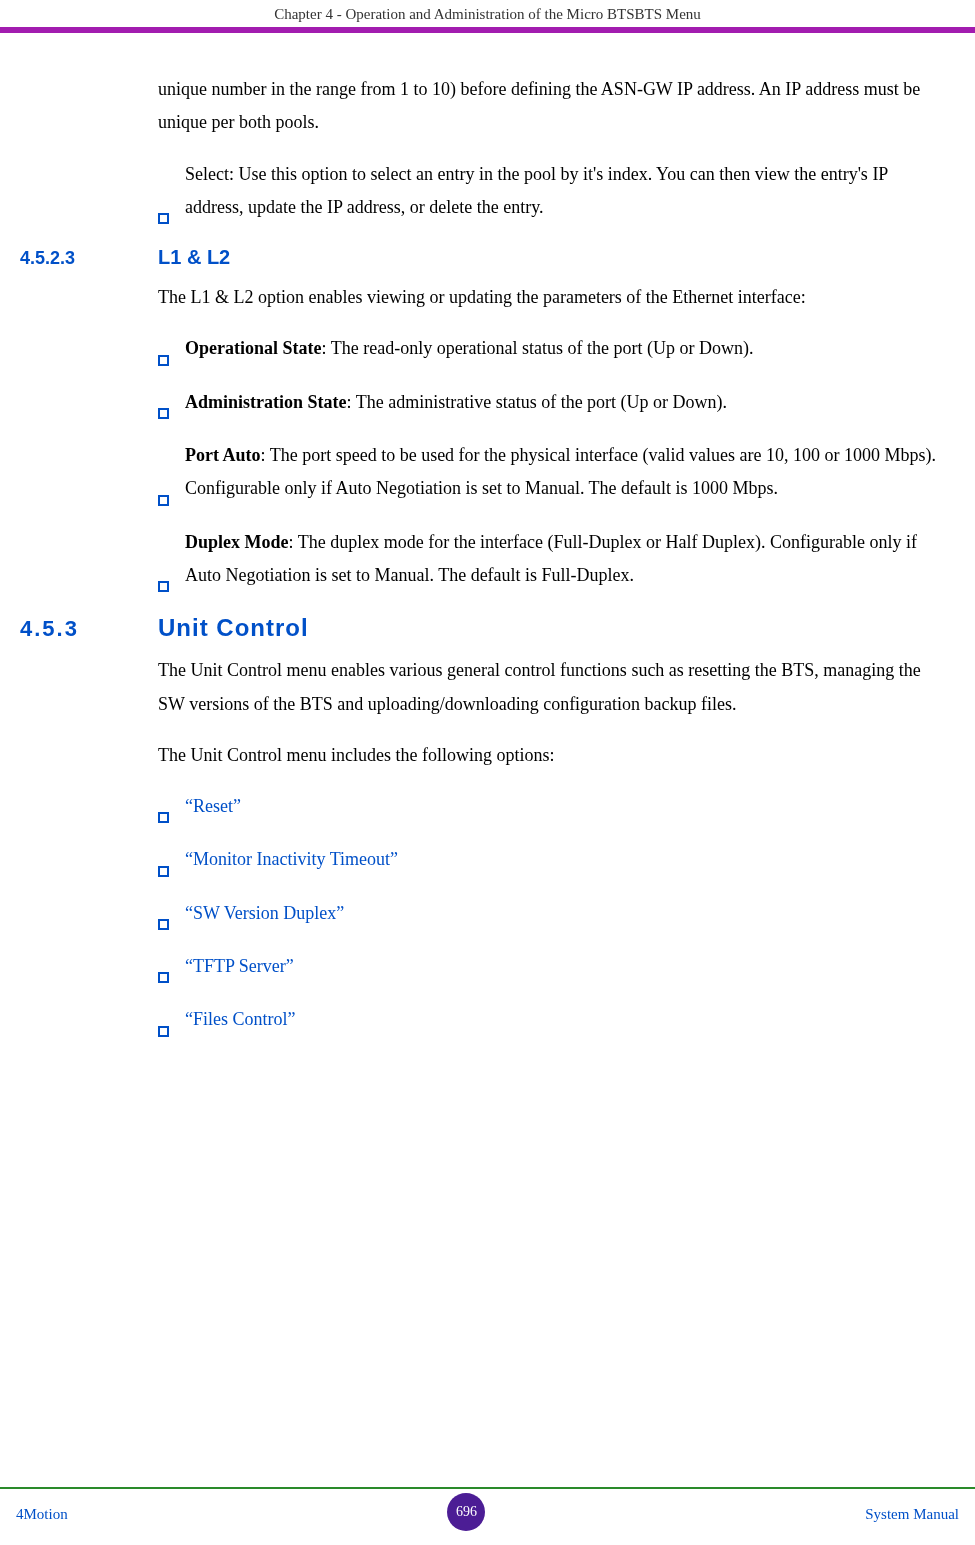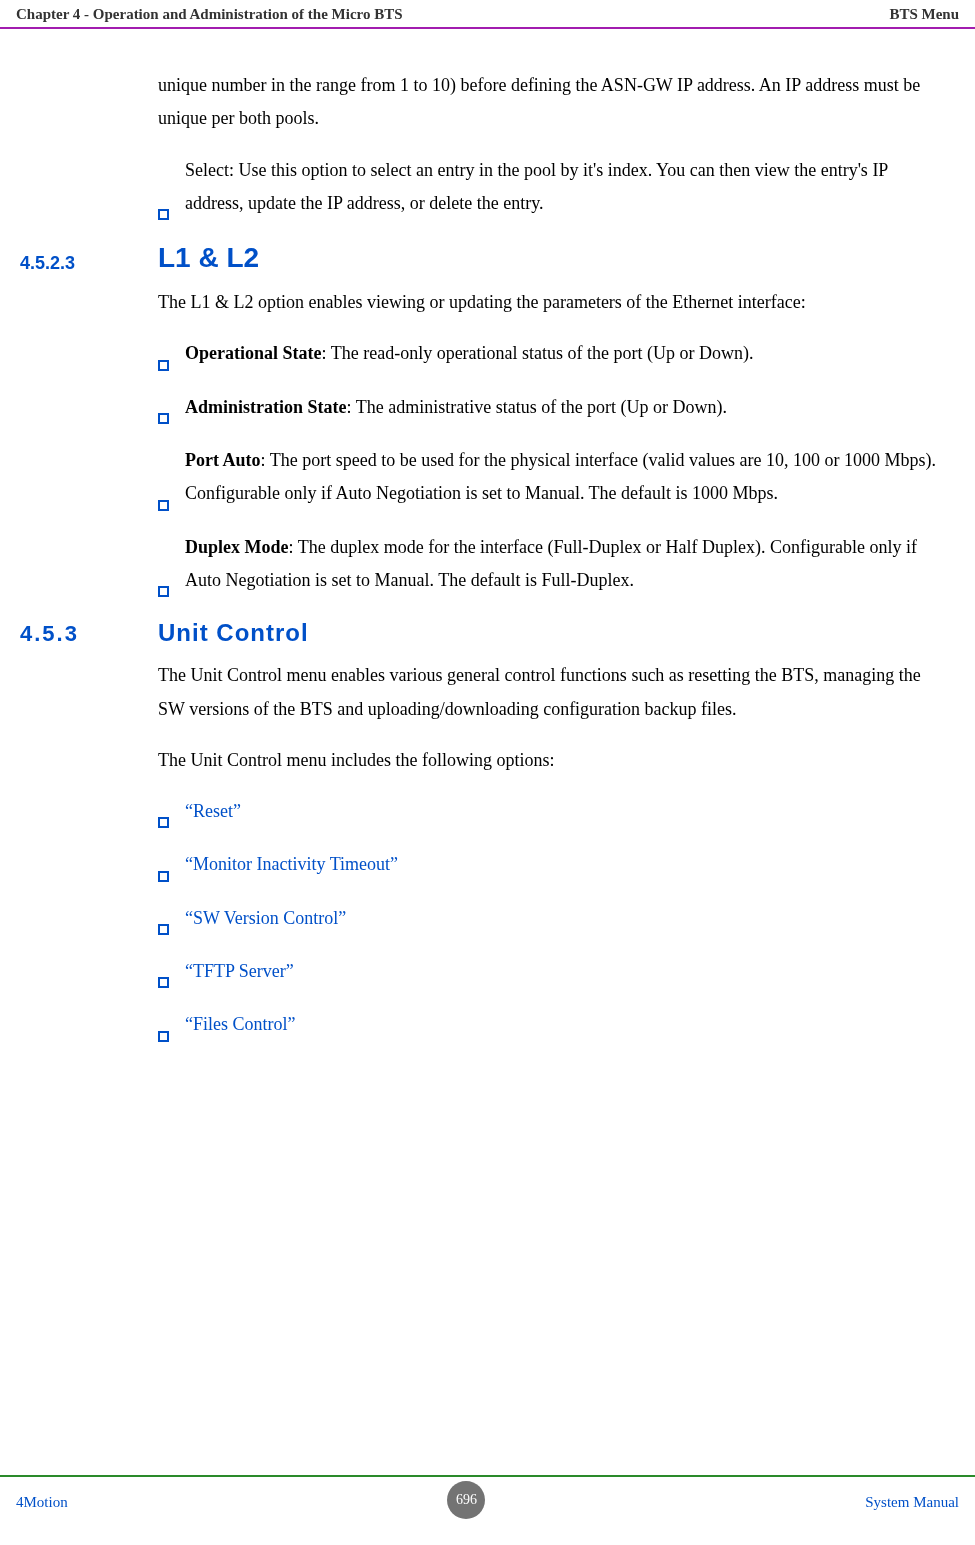--- a/index.html
+++ b/index.html
@@ -7,26 +7,25 @@
       width: 975px;
       height: 1545px;
       font-family: Georgia, 'Times New Roman', serif;
       font-size: 18px;
       color: #000;
       position: relative;
       background: #fff;
     }
     .header {
       display: flex;
-      justify-content: space-between;
+      justify-content: center;
       padding: 6px 16px 4px 16px;
       font-size: 15px;
       color: #333;
-      border-bottom: 2px solid #a21caf;
-      font-weight: bold;
+      border-bottom: 6px solid #a21caf;
     }
     .content {
       padding: 40px 20px 0 20px;
     }
     .para {
       margin-left: 138px;
       margin-right: 10px;
       line-height: 1.85;
       margin-bottom: 18px;
     }
@@ -42,21 +41,21 @@
       font-weight: bold;
       width: 138px;
       flex-shrink: 0;
     }
     .heading-title {
       color: #0050c8;
       font-family: Verdana, Arial, sans-serif;
       font-weight: bold;
     }
     .heading-h3 .heading-num { font-size: 18px; }
-    .heading-h3 .heading-title { font-size: 28px; }
+    .heading-h3 .heading-title { font-size: 20px; }
     .heading-h2 .heading-num { font-size: 22px; letter-spacing: 2px; }
     .heading-h2 .heading-title { font-size: 24px; letter-spacing: 1px; }
     .list {
       margin-left: 138px;
       margin-right: 10px;
     }
     .list-item {
       display: flex;
       align-items: flex-end;
       margin-bottom: 20px;
@@ -83,32 +82,32 @@
       position: absolute;
       top: 3px; left: 3px;
       width: 5px; height: 5px;
       background: #0050c8;
     }
     .list-text { flex: 1; }
     .list-text b { font-family: Georgia, serif; font-weight: bold; }
     .link-list .list-text { color: #0050c8; }
     .footer {
       position: absolute;
-      bottom: 24px;
+      bottom: 12px;
       left: 0; right: 0;
       border-top: 2px solid #2a8a2a;
       display: flex;
       justify-content: space-between;
       align-items: center;
       padding: 6px 16px 0 16px;
       font-size: 15px;
       color: #0050c8;
     }
     .page-badge {
-      background: #737373;
+      background: #4c1d95;
       color: #fff;
       border-radius: 50%;
       width: 38px;
       height: 38px;
       display: flex;
       align-items: center;
       justify-content: center;
       font-size: 14px;
       position: relative;
       top: -2px;
@@ -171,21 +170,21 @@
     <div class="list-item">
       <span class="bullet"></span>
       <span class="list-text">“Reset”</span>
     </div>
     <div class="list-item">
       <span class="bullet"></span>
       <span class="list-text">“Monitor Inactivity Timeout”</span>
     </div>
     <div class="list-item">
       <span class="bullet"></span>
-      <span class="list-text">“SW Version Control”</span>
+      <span class="list-text">“SW Version Duplex”</span>
     </div>
     <div class="list-item">
       <span class="bullet"></span>
       <span class="list-text">“TFTP Server”</span>
     </div>
     <div class="list-item">
       <span class="bullet"></span>
       <span class="list-text">“Files Control”</span>
     </div>
   </div>

